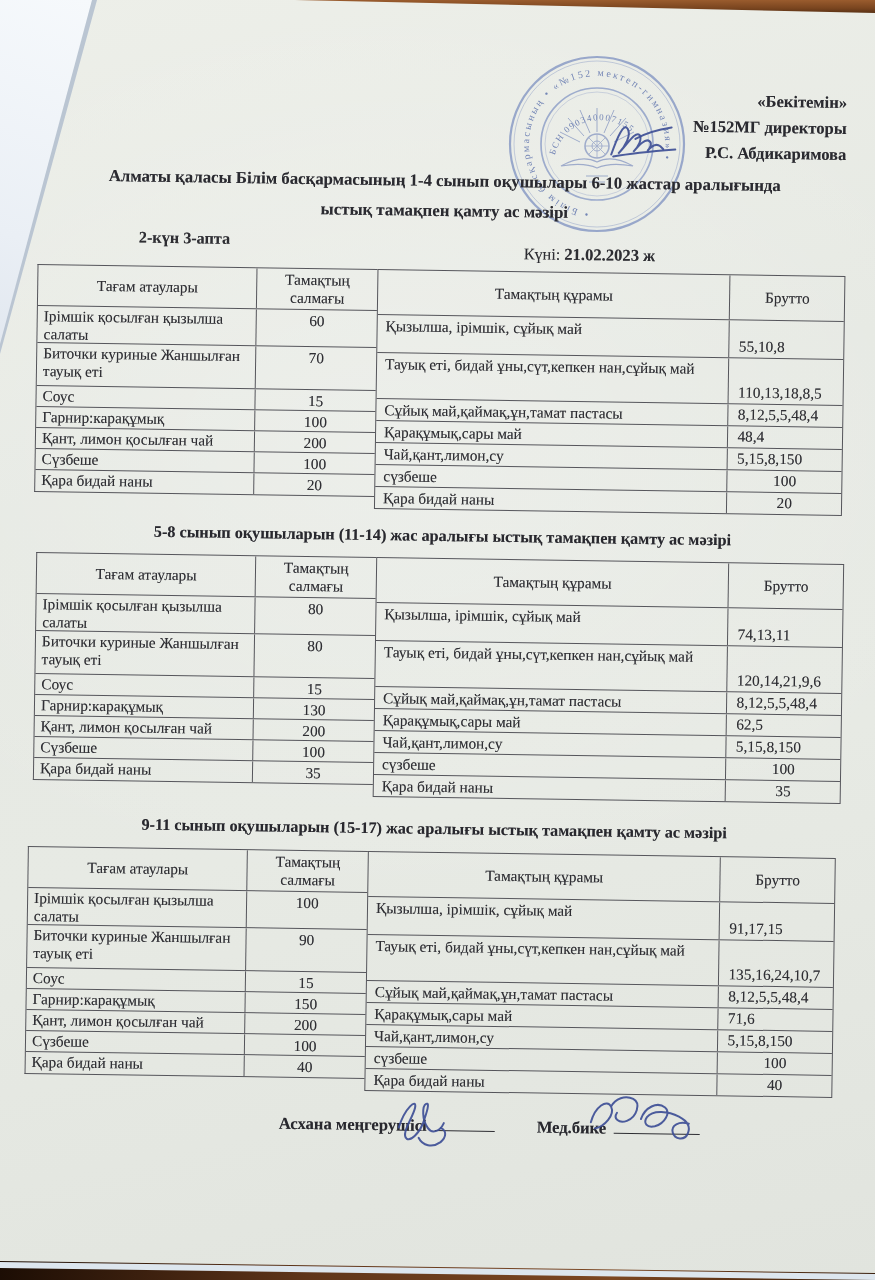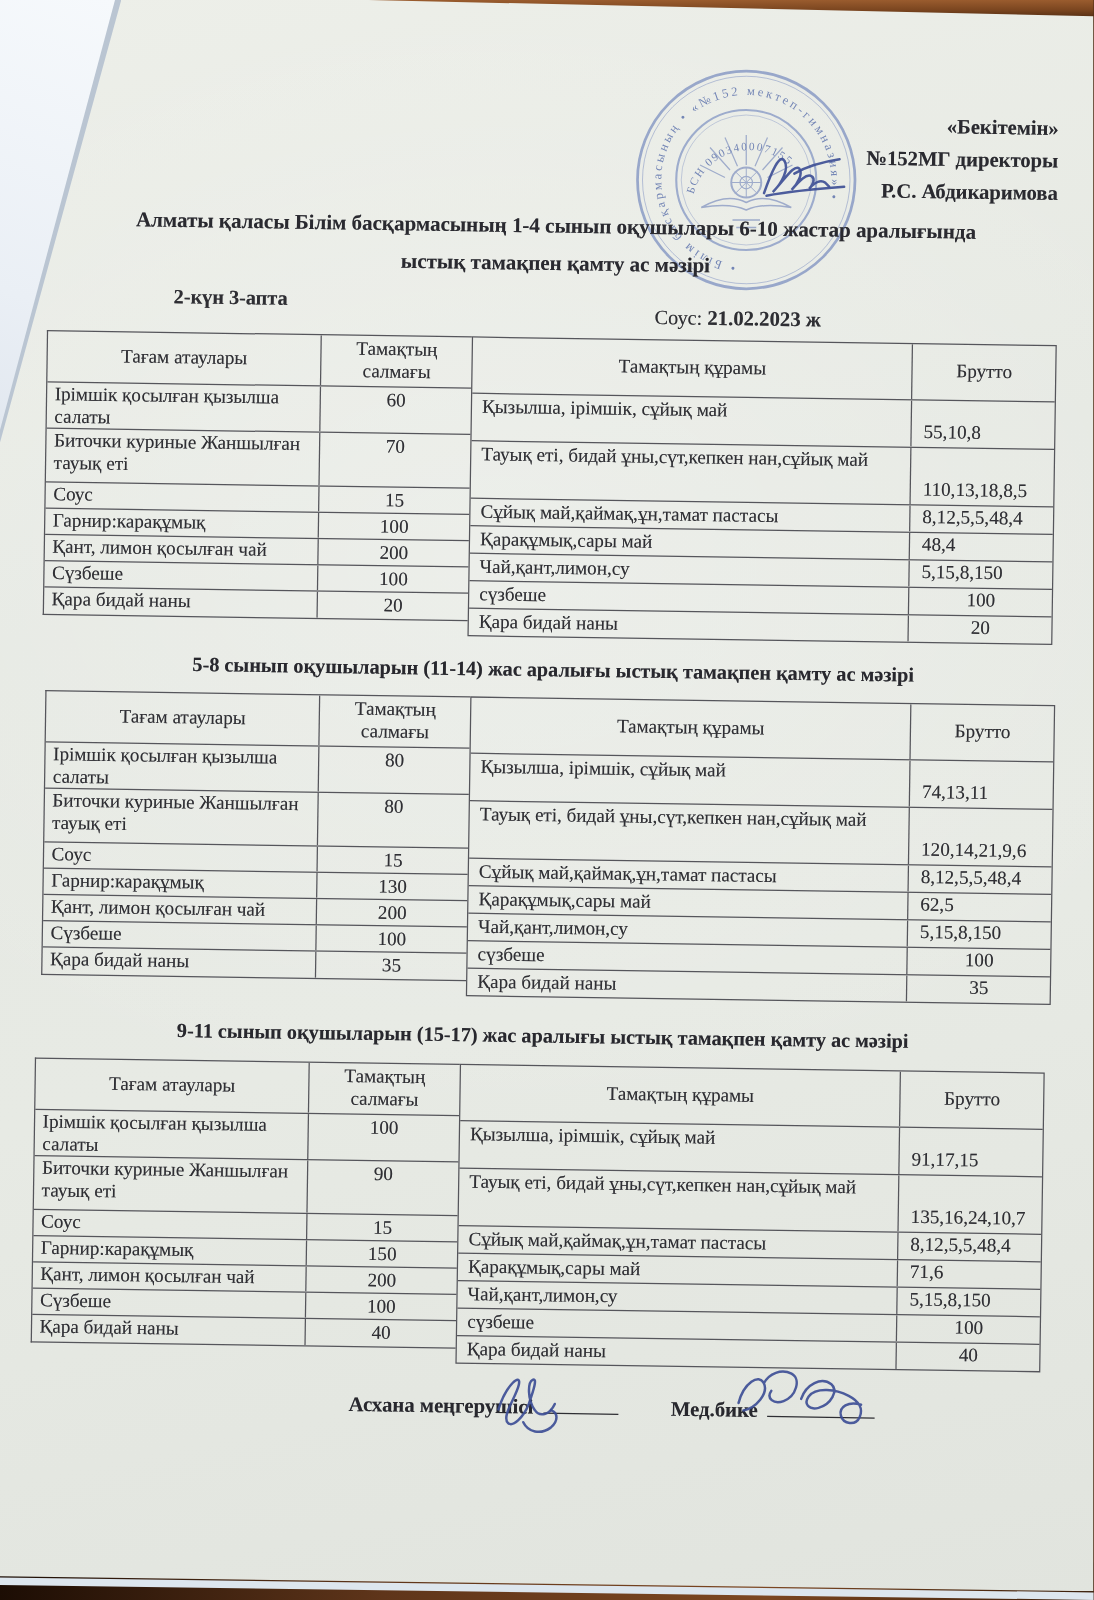--- a/index.html
+++ b/index.html
@@ -114,21 +114,21 @@
       <path d="M30,24 C40,18 54,14 66,12"></path>
     </svg>
 
     <div class="doc-title">
       <div>Алматы қаласы Білім басқармасының 1-4 сынып оқушылары 6-10 жастар аралығында</div>
       <div>ыстық тамақпен қамту ас мәзірі</div>
     </div>
 
     <div class="meta-left">2-күн   3-апта</div>
     <div class="meta-right">
-      <span>Соус:</span>
+      <span>Күні:</span>
       <b>21.02.2023 ж</b>
     </div>
 
     <div class="menu-table" style="left:32px;top:270px">
         <div class="sub sub-left">
           <div class="trow" style="height: 40px;">
             <div class="cellx c-name hcell">Тағам атаулары</div>
             <div class="cellx c-weight hcell">Тамақтың салмағы</div>
           </div>
           <div class="trow" style="height: 37px;">

